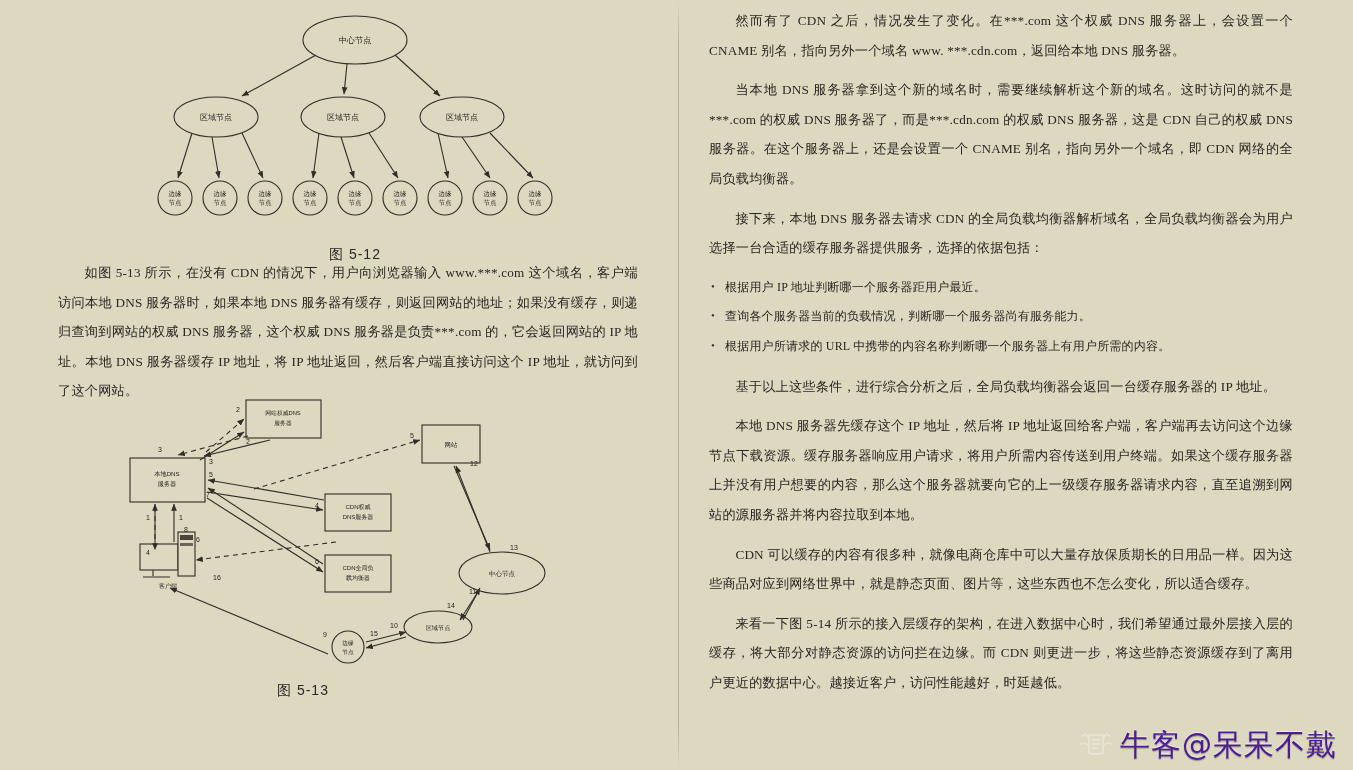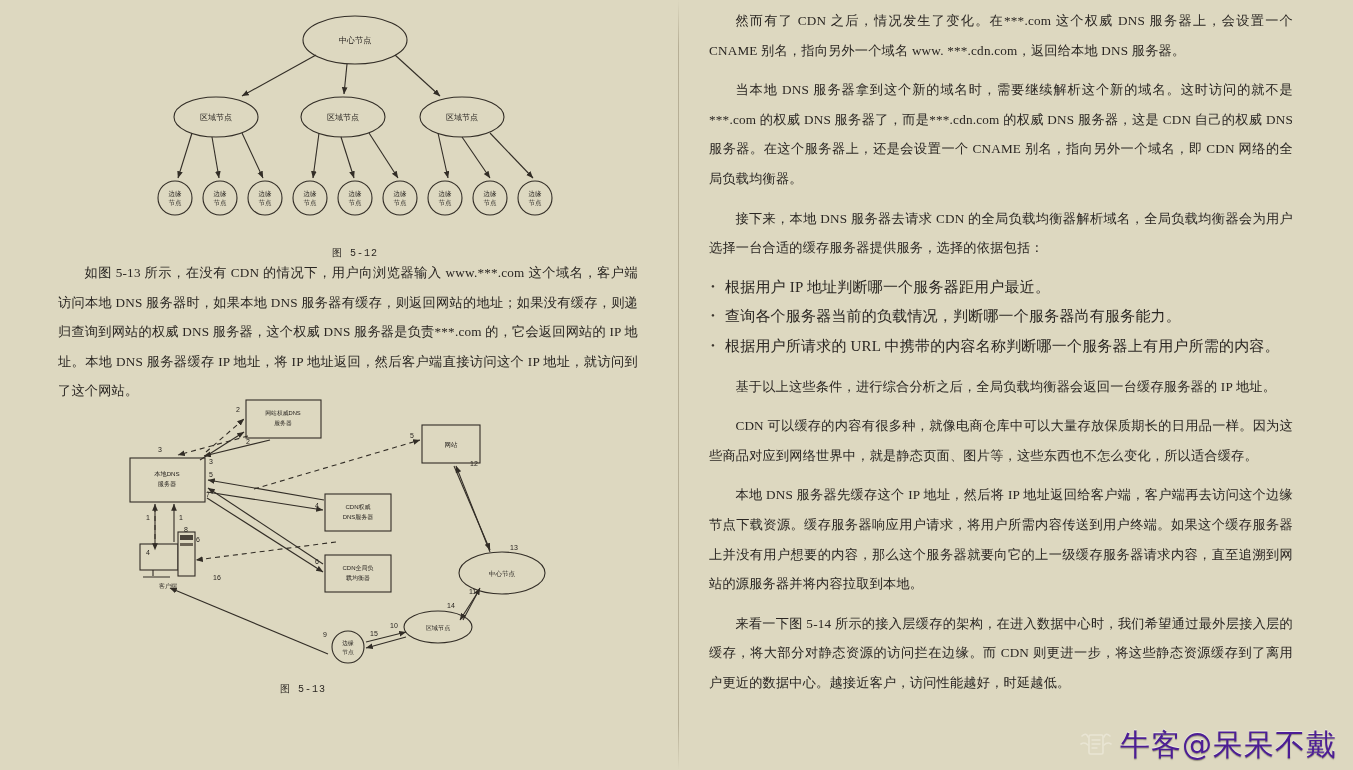--- a/index.html
+++ b/index.html
@@ -13,29 +13,29 @@
   .page{position:absolute;inset:0;display:flex;}
   .col-left{width:678px;height:770px;position:relative;}
   .divider{position:absolute;left:678px;top:0;width:1px;height:770px;
     background:linear-gradient(to bottom,rgba(180,172,148,.0),rgba(175,167,142,.85) 6%,rgba(175,167,142,.85) 94%,rgba(180,172,148,0));}
   .col-right{position:absolute;left:661px;top:0;width:674px;height:770px;}
 
   
   .body-text{font-size:13.2px;line-height:29.6px;text-align:justify;letter-spacing:.2px;}
   .body-text p{margin:0 0 10px 0;text-indent:2em;}
   .bullets{margin:4px 0 10px 0;padding:0;list-style:none;}
-  .bullets li{font-size:15px;line-height:29.6px;padding-left:16px;position:relative;}
+  .bullets li{font-size:12px;line-height:29.6px;padding-left:16px;position:relative;}
   .bullets li:before{content:"\2022";position:absolute;left:2px;top:-1px;font-size:11px;color:#3a342c;}
 
   .rtext{position:absolute;left:48px;top:6px;width:584px;}
 
   .ltext{position:absolute;left:58px;top:258px;width:580px;}
 
   
-  .fig-cap{text-align:center;font-size:10px;letter-spacing:1px;font-family:Liberation Mono, monospace;color:#2b2722;}
+  .fig-cap{text-align:center;font-size:14px;letter-spacing:1px;font-family:Liberation Sans, sans-serif;color:#2b2722;}
 
   
   #fig512{position:absolute;left:150px;top:2px;width:410px;height:248px;}
   #fig513{position:absolute;left:18px;top:392px;width:620px;height:320px;}
 
   svg text{font-family:"Liberation Sans","DejaVu Sans",sans-serif;fill:#231f1b;}
   .nodefill{fill:#ddd8c0;stroke:#322d26;stroke-width:1.1;}
   .ln{stroke:#322d26;stroke-width:1.1;fill:none;}
   .lnd{stroke:#322d26;stroke-width:1.1;fill:none;stroke-dasharray:5 4;}
   .num{font-size:7px;fill:#2a2520;font-family:"Liberation Serif",serif;}
@@ -258,22 +258,22 @@
       <p>当本地 DNS 服务器拿到这个新的域名时，需要继续解析这个新的域名。这时访问的就不是***.com 的权威 DNS 服务器了，而是***.cdn.com 的权威 DNS 服务器，这是 CDN 自己的权威 DNS 服务器。在这个服务器上，还是会设置一个 CNAME 别名，指向另外一个域名，即 CDN 网络的全局负载均衡器。</p>
       <p>接下来，本地 DNS 服务器去请求 CDN 的全局负载均衡器解析域名，全局负载均衡器会为用户选择一台合适的缓存服务器提供服务，选择的依据包括：</p>
 
       <ul class="bullets">
         <li>根据用户 IP 地址判断哪一个服务器距用户最近。</li>
         <li>查询各个服务器当前的负载情况，判断哪一个服务器尚有服务能力。</li>
         <li>根据用户所请求的 URL 中携带的内容名称判断哪一个服务器上有用户所需的内容。</li>
       </ul>
 
       <p>基于以上这些条件，进行综合分析之后，全局负载均衡器会返回一台缓存服务器的 IP 地址。</p>
+      <p>本地 DNS 服务器先缓存这个 IP 地址，然后将 IP 地址返回给客户端，客户端再去访问这个边缘节点下载资源。缓存服务器响应用户请求，将用户所需内容传送到用户终端。如果这个缓存服务器上并没有用户想要的内容，那么这个服务器就要向它的上一级缓存服务器请求内容，直至追溯到网站的源服务器并将内容拉取到本地。</p>
       <p>CDN 可以缓存的内容有很多种，就像电商仓库中可以大量存放保质期长的日用品一样。因为这些商品对应到网络世界中，就是静态页面、图片等，这些东西也不怎么变化，所以适合缓存。</p>
-      <p>本地 DNS 服务器先缓存这个 IP 地址，然后将 IP 地址返回给客户端，客户端再去访问这个边缘节点下载资源。缓存服务器响应用户请求，将用户所需内容传送到用户终端。如果这个缓存服务器上并没有用户想要的内容，那么这个服务器就要向它的上一级缓存服务器请求内容，直至追溯到网站的源服务器并将内容拉取到本地。</p>
       <p>来看一下图 5-14 所示的接入层缓存的架构，在进入数据中心时，我们希望通过最外层接入层的缓存，将大部分对静态资源的访问拦在边缘。而 CDN 则更进一步，将这些静态资源缓存到了离用户更近的数据中心。越接近客户，访问性能越好，时延越低。</p>
     </div>
   </div>
 
   <div class="watermark">
     <svg class="wm-logo" viewBox="0 0 34 30">
       <g fill="none" stroke="#e9e5d4" stroke-width="1.6" stroke-linecap="round">
         <path d="M3,6 C6,3 8,4 9,7"></path>
         <path d="M31,6 C28,3 26,4 25,7"></path>
         <path d="M2,14 C5,12 7,13 9,15"></path>

